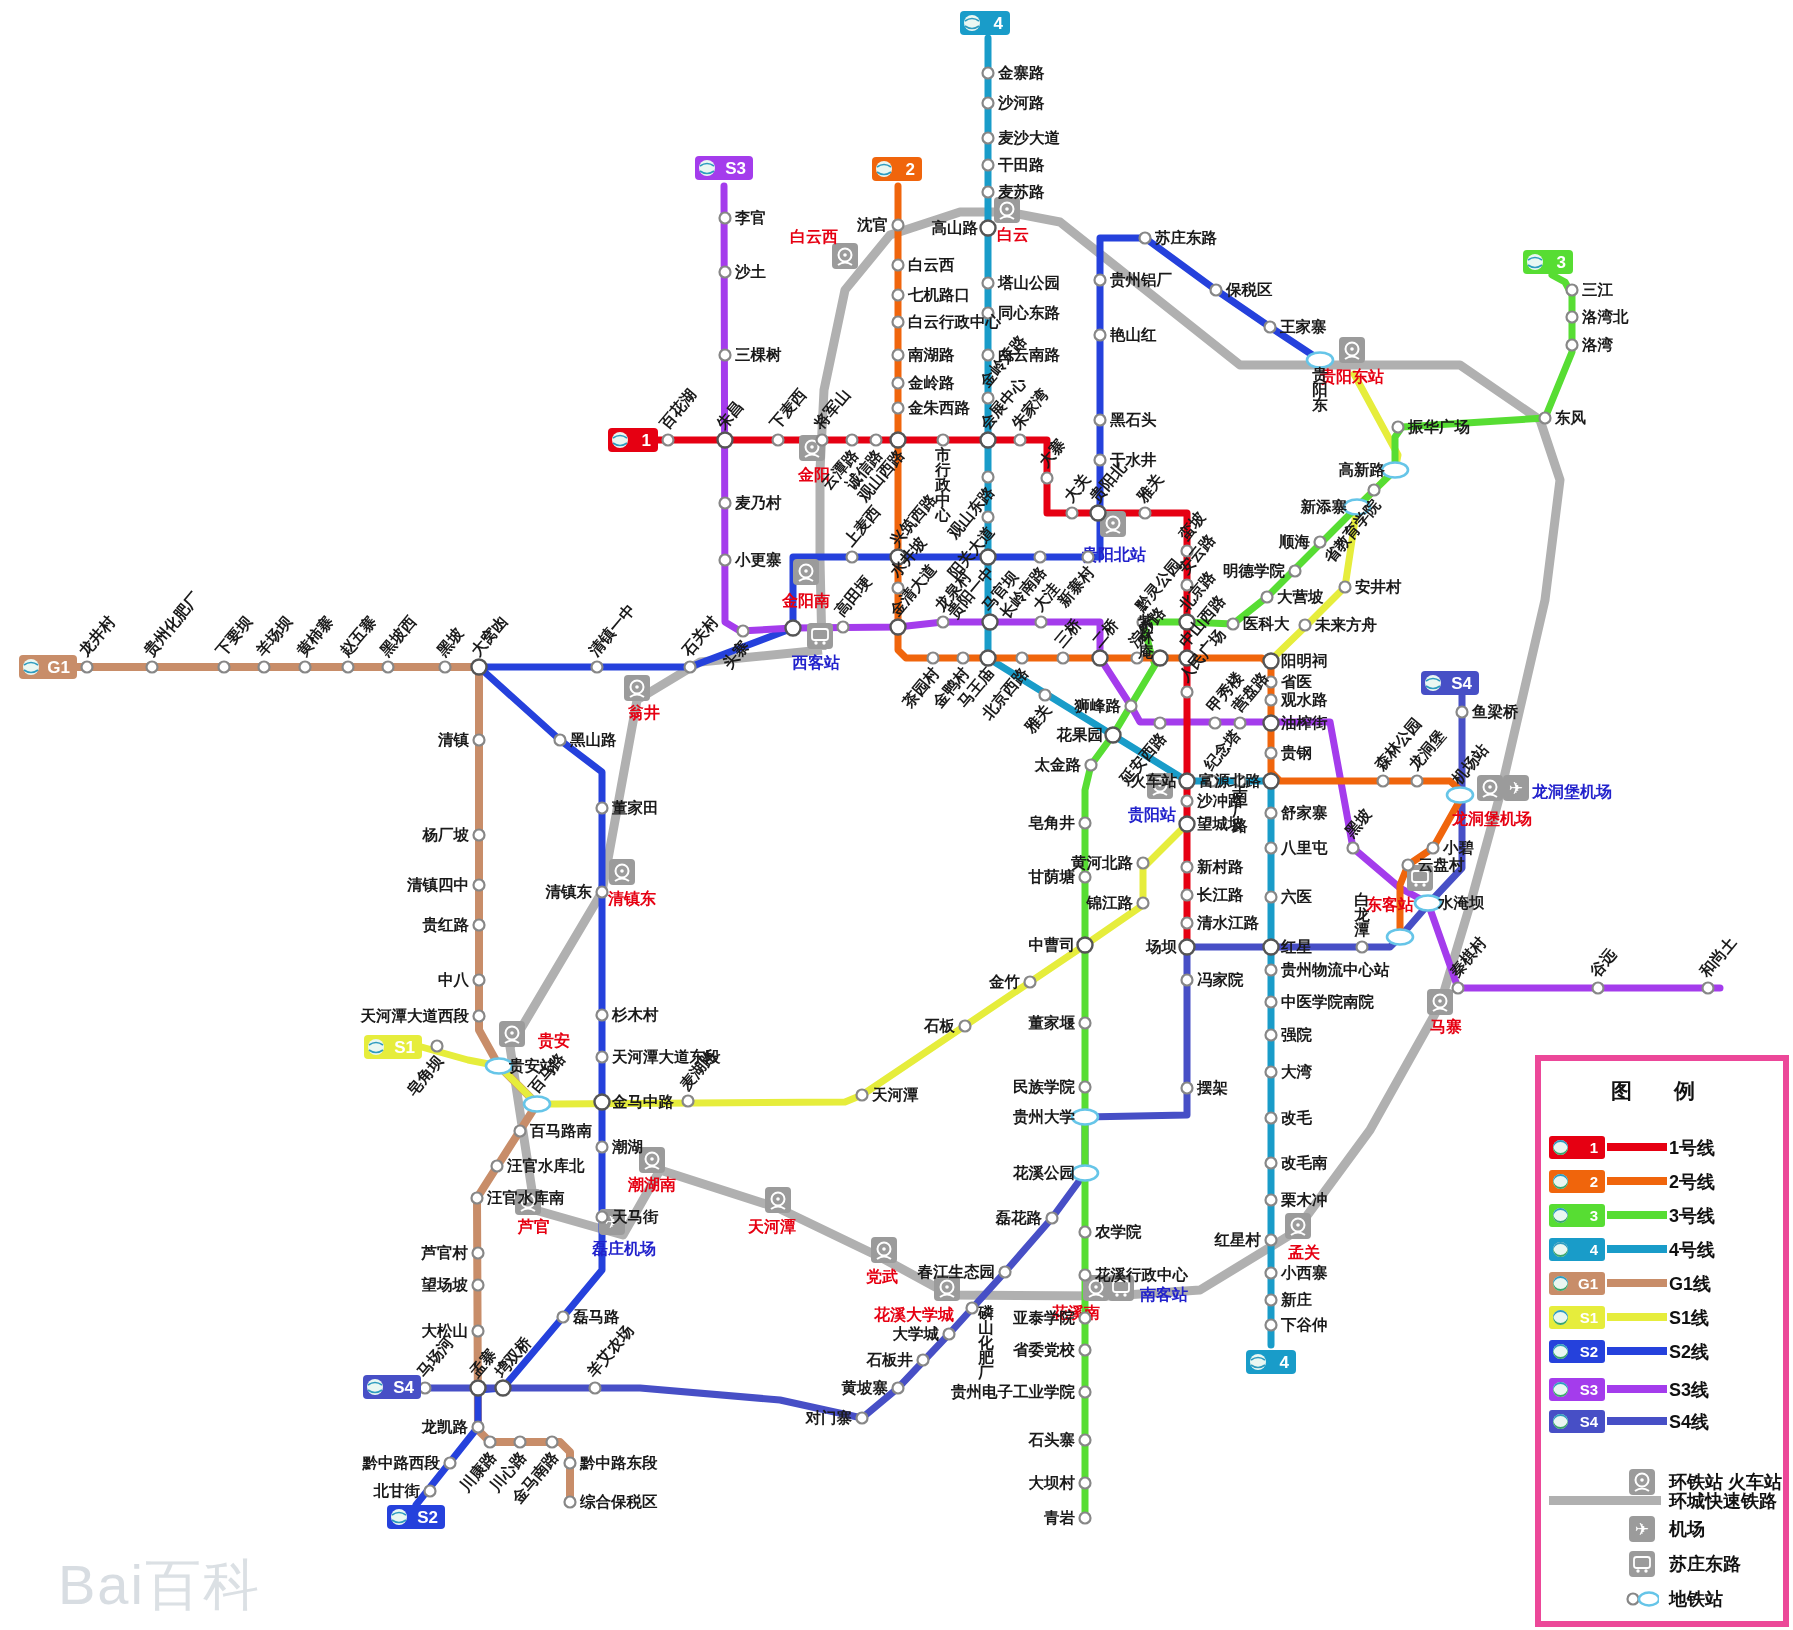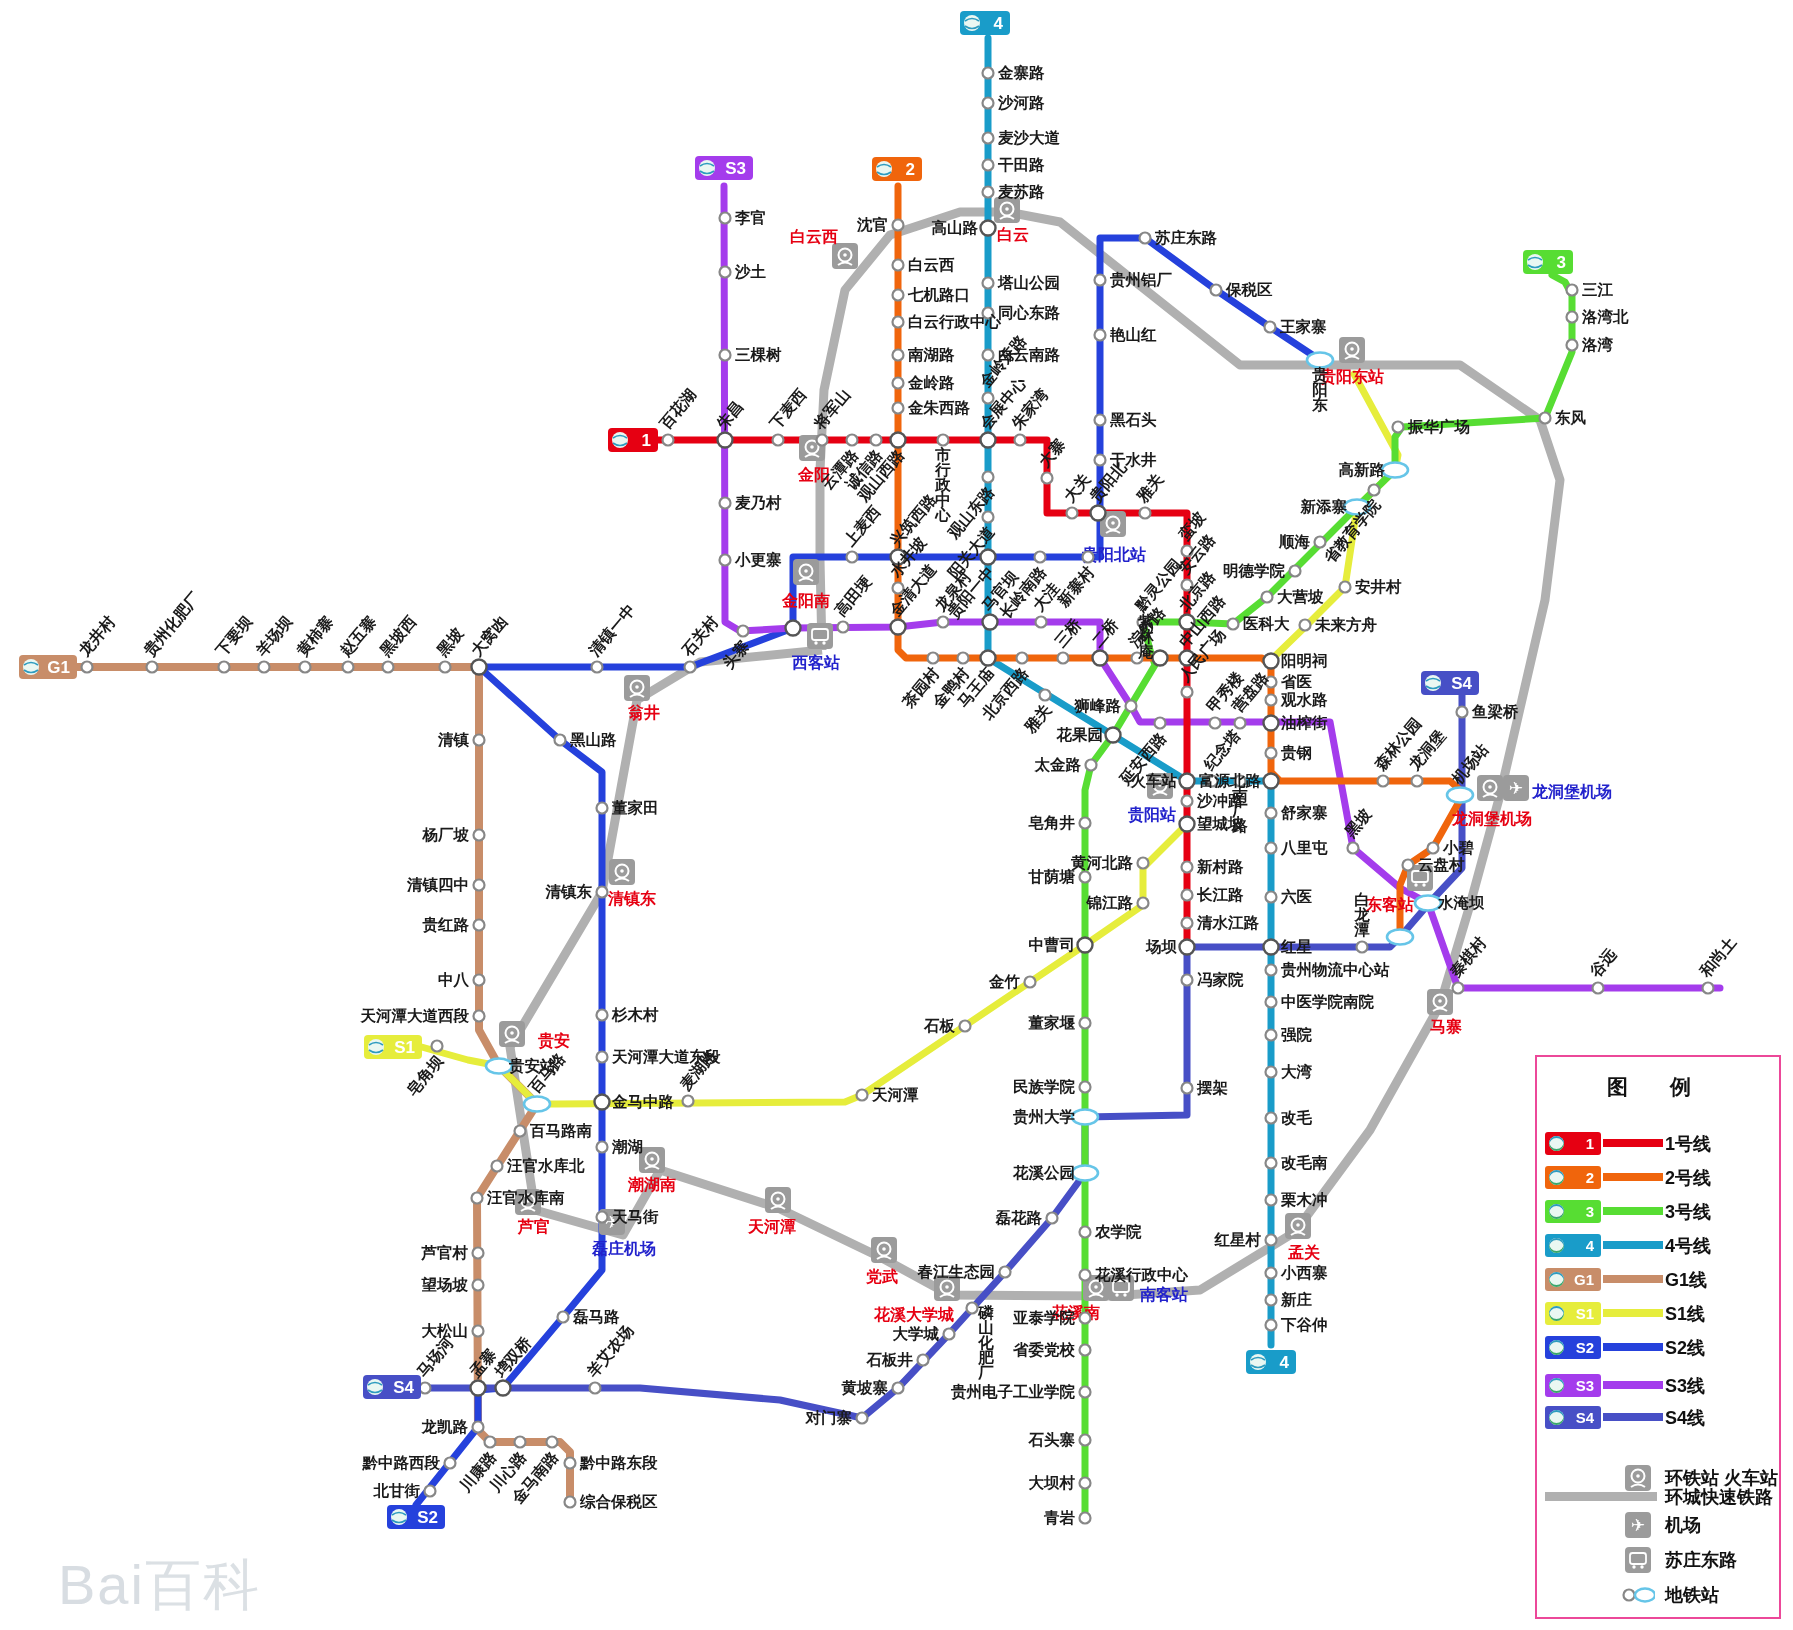--- a/index.html
+++ b/index.html
@@ -1,19 +1,19 @@
 <!DOCTYPE html>
 <html><head>
 <meta charset="utf-8">
 <style>
   html,body{margin:0;padding:0;background:#ffffff;}
   body{font-family:"Liberation Sans","DejaVu Sans",sans-serif;}
   #stage{position:relative;width:1793px;height:1630px;background:#fff;overflow:hidden;}
   svg text{font-family:"Liberation Sans","DejaVu Sans",sans-serif;font-weight:600;}
-  .legend-box{position:absolute;left:1535px;top:1055px;width:242px;height:560px;border:2px solid #ec4899;background:#fff;}
+  .legend-box{position:absolute;left:1535px;top:1055px;width:242px;height:560px;border:6px solid #ec4899;background:#fff;}
   .legend-title{text-align:center;font-size:21px;font-weight:700;letter-spacing:18px;padding-top:16px;color:#111;}
   .lg-row{position:absolute;left:0;width:100%;height:30px;}
   .lg-badge{position:absolute;left:8px;top:2px;width:56px;height:23px;border-radius:3px;color:#fff;font-weight:700;font-size:15px;text-align:right;padding-right:7px;line-height:23px;box-sizing:border-box;}
   .lg-logo{position:absolute;left:4px;top:4px;width:15px;height:15px;border-radius:50%;background:#eaf7f2;box-shadow:inset 0 -2px 0 #3aa66c, inset 0 2px 0 #2e9bbf;}
   .lg-line{position:absolute;left:60px;top:9px;width:60px;height:8px;}
   .lg-label{position:absolute;left:128px;top:2px;font-size:18px;color:#111;font-weight:700;}
   .lg-iconslot{position:absolute;left:84px;top:0px;width:34px;height:28px;}
   .watermark{position:absolute;left:58px;top:1548px;font-size:56px;font-weight:400;color:rgba(190,198,206,0.6);letter-spacing:2px;}
   .watermark .wm2{color:rgba(190,198,206,0.55);}
 </style>

